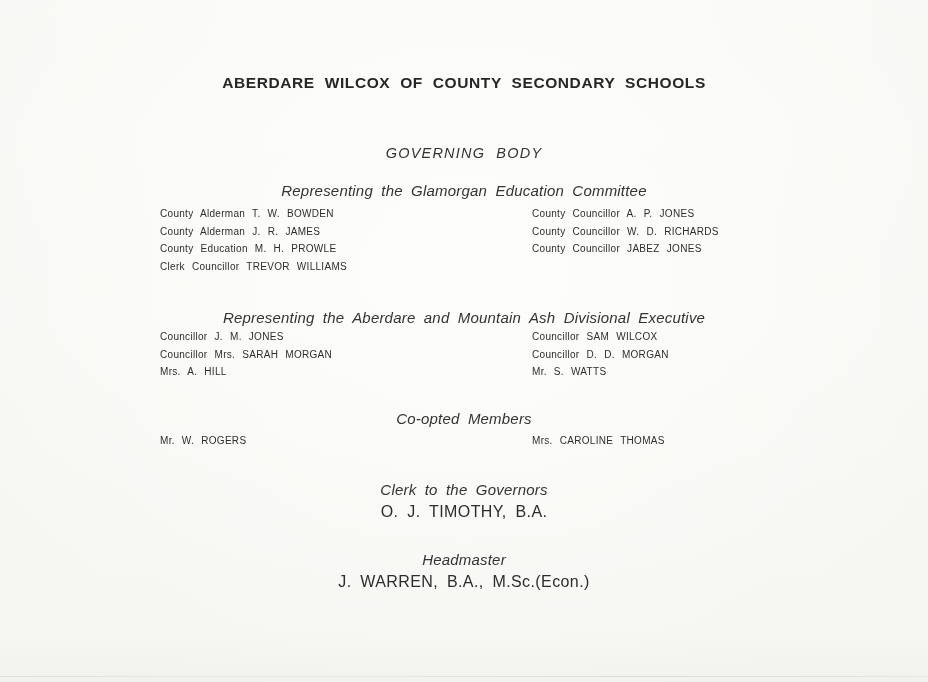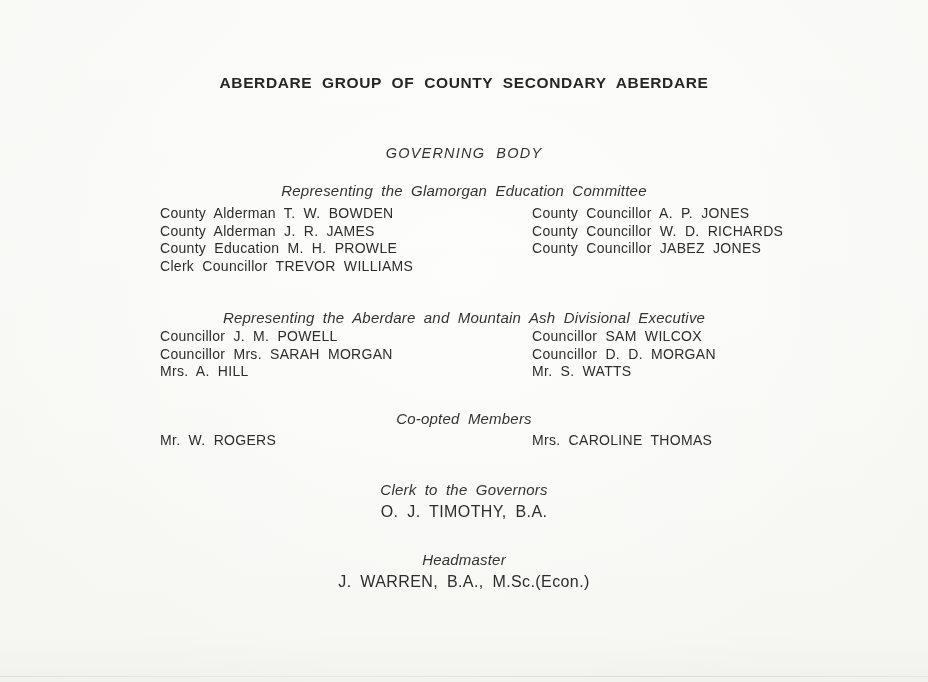--- a/index.html
+++ b/index.html
@@ -78,21 +78,21 @@
     left: 0;
     width: 100%;
   }
   .col {
     position: absolute;
     top: 0;
   }
   .col.left  { left: 160px; }
   .col.right { left: 532px; }
   .line {
-    font-size: 14px;
+    font-size: 10px;
     line-height: 17.7px;
     letter-spacing: 0.3px;
     word-spacing: 4px;
     white-space: nowrap;
     color: #2d2d2d;
   }
   .center-name {
     position: absolute;
     left: 0;
     width: 100%;
@@ -115,21 +115,21 @@
   #s5-heading { top: 552px; }
   #s5-name    { top: 573px; }
 </style>
 </head>
 <body>
 
 <div class="page">
 
   <div class="scan-line-top"></div>
 
-  <div class="block doc-title">ABERDARE GROUP OF COUNTY SECONDARY ABERDARE</div>
+  <div class="block doc-title">ABERDARE WILCOX OF COUNTY SECONDARY SCHOOLS</div>
 
   <div class="block doc-subtitle">GOVERNING BODY</div>
 
   <div id="s1-heading" class="section-heading">Representing the Glamorgan Education Committee</div>
   <div id="s1-list" class="cols">
     <div class="col left">
       <div class="line">County Alderman T. W. BOWDEN</div>
       <div class="line">County Alderman J. R. JAMES</div>
       <div class="line">County Education M. H. PROWLE</div>
       <div class="line">Clerk Councillor TREVOR WILLIAMS</div>
@@ -137,21 +137,21 @@
     <div class="col right">
       <div class="line">County Councillor A. P. JONES</div>
       <div class="line">County Councillor W. D. RICHARDS</div>
       <div class="line">County Councillor JABEZ JONES</div>
     </div>
   </div>
 
   <div id="s2-heading" class="section-heading">Representing the Aberdare and Mountain Ash Divisional Executive</div>
   <div id="s2-list" class="cols">
     <div class="col left">
-      <div class="line">Councillor J. M. POWELL</div>
+      <div class="line">Councillor J. M. JONES</div>
       <div class="line">Councillor Mrs. SARAH MORGAN</div>
       <div class="line">Mrs. A. HILL</div>
     </div>
     <div class="col right">
       <div class="line">Councillor SAM WILCOX</div>
       <div class="line">Councillor D. D. MORGAN</div>
       <div class="line">Mr. S. WATTS</div>
     </div>
   </div>
 

